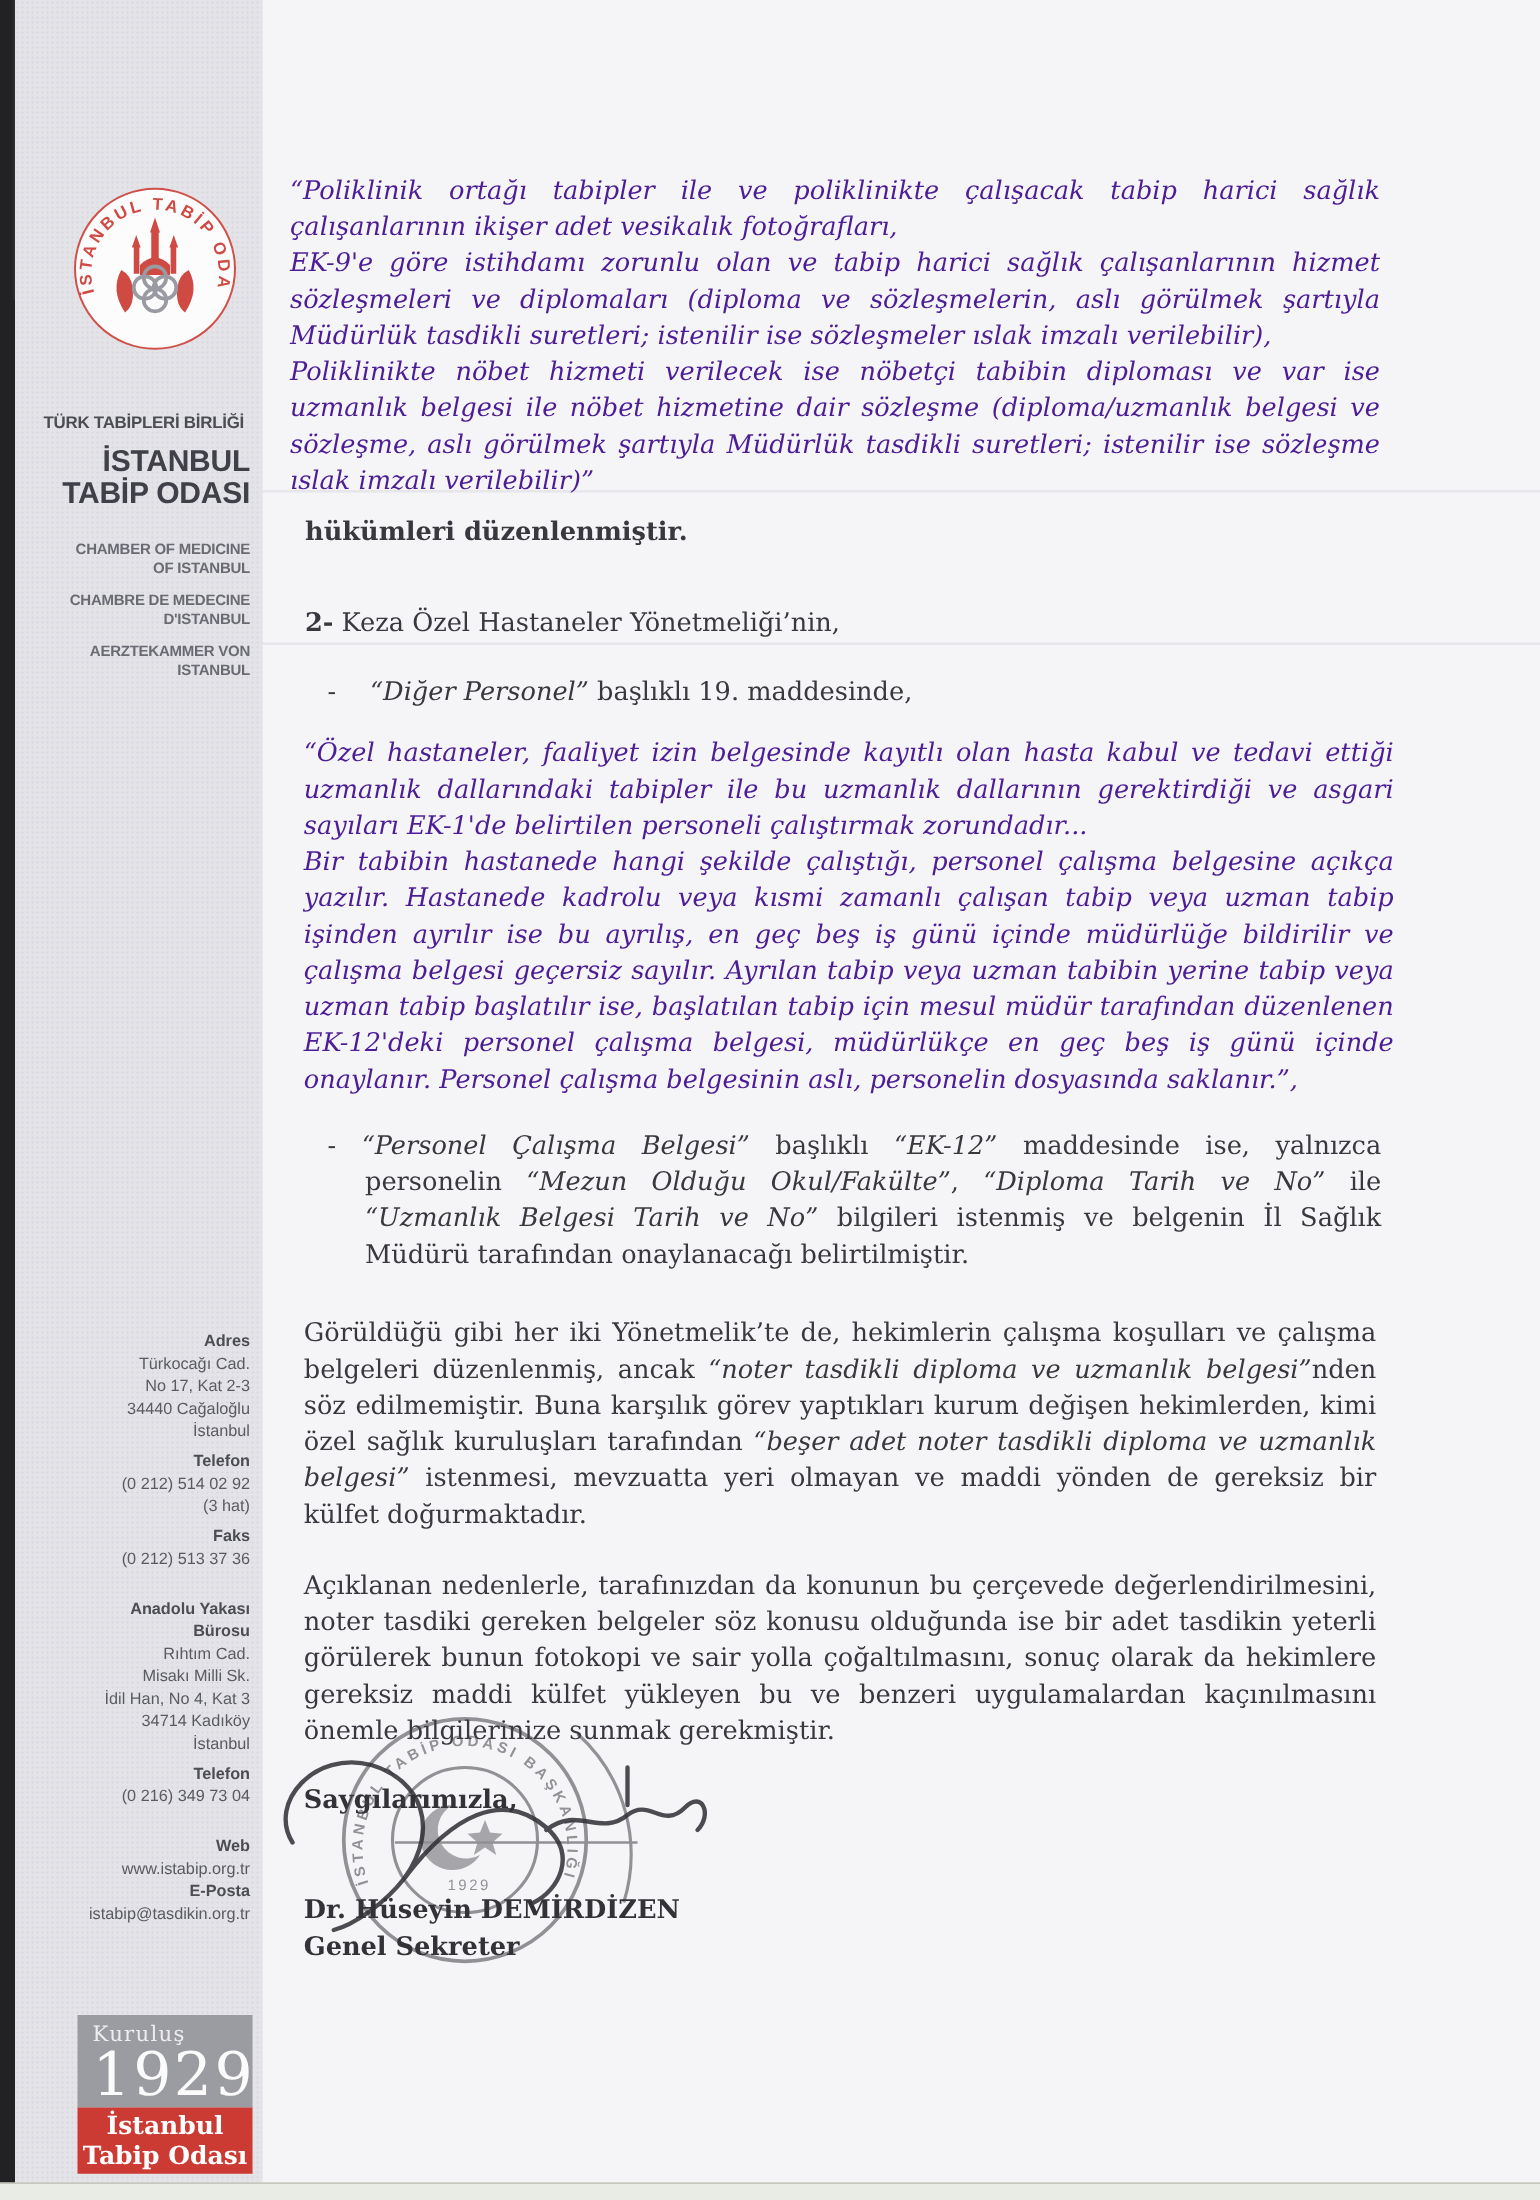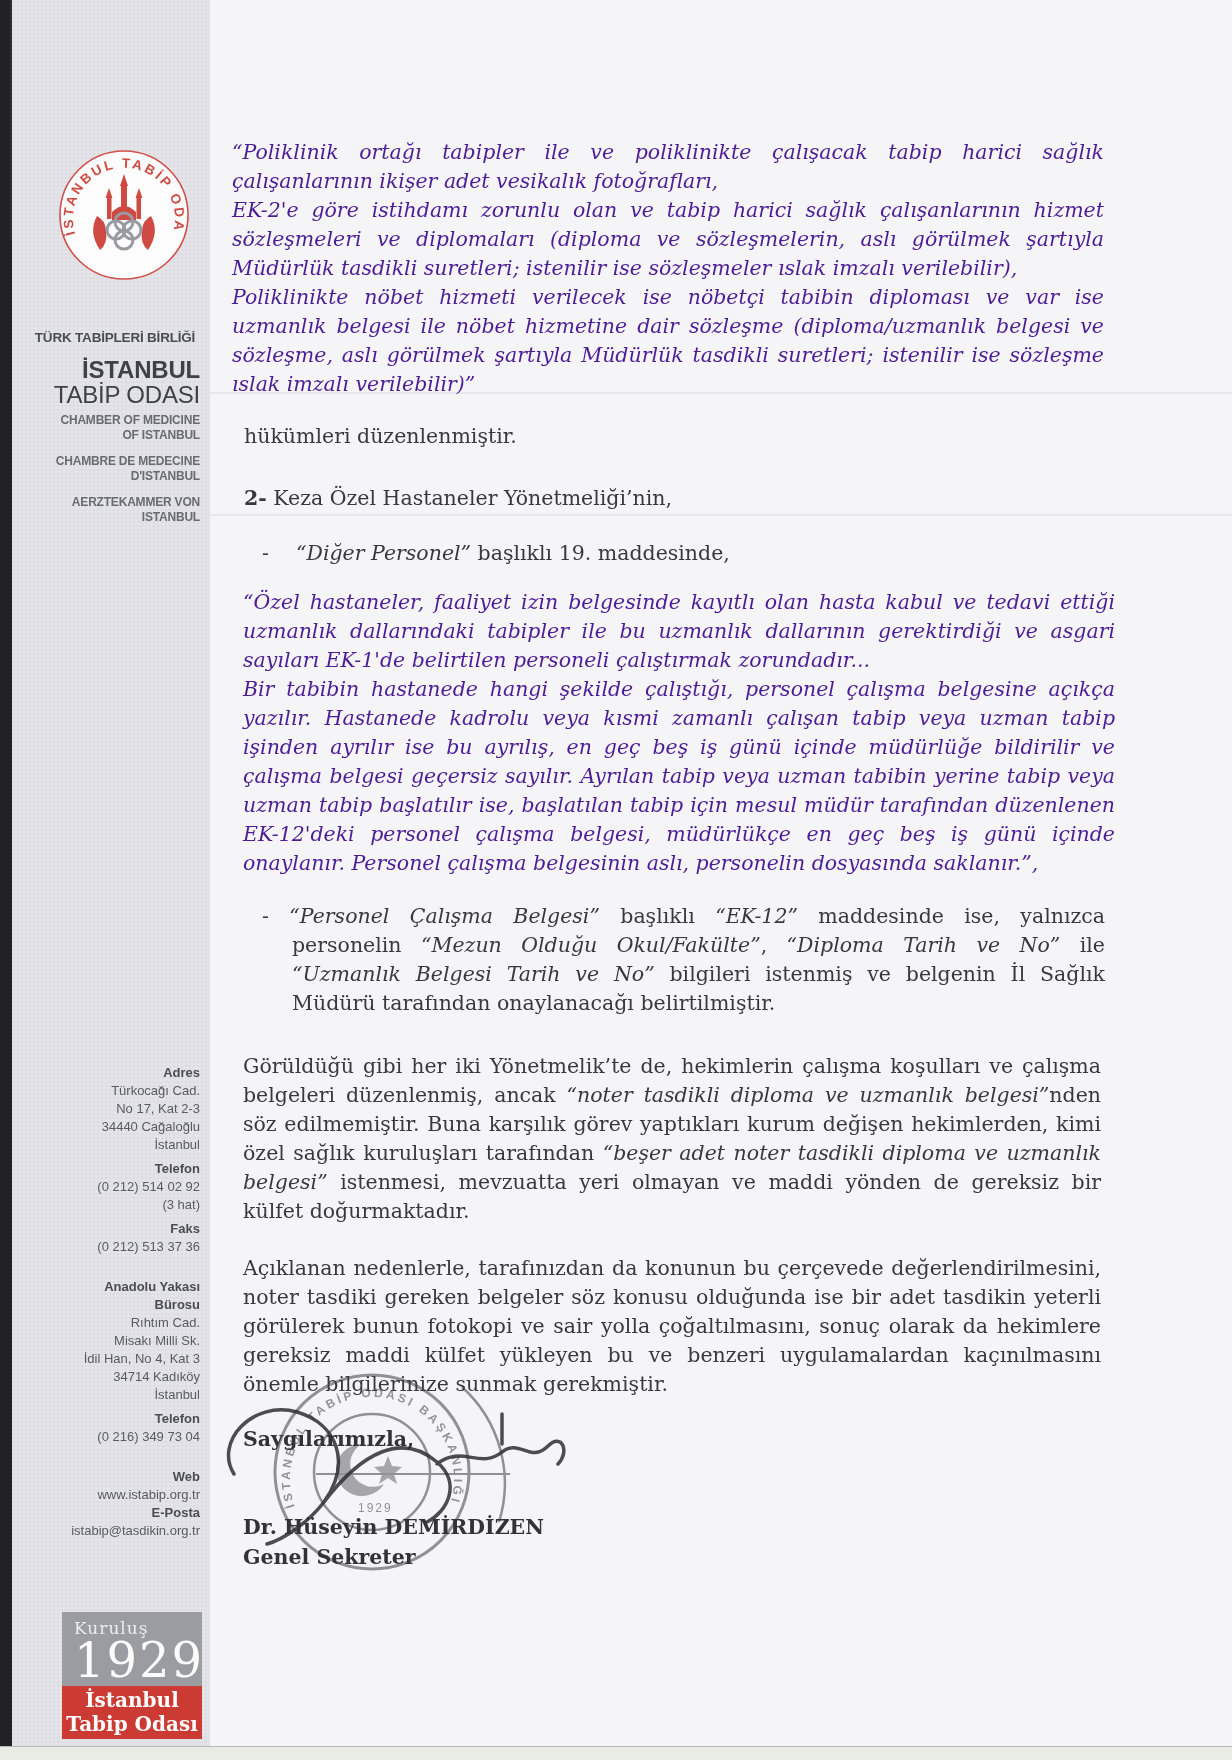--- a/index.html
+++ b/index.html
@@ -19,21 +19,21 @@
 
   
   .sidebar{position:absolute;left:12px;top:0;width:198px;height:1747px;background:#e3e3e8;
     background-image:radial-gradient(rgba(160,160,175,0.12) 1px, transparent 1px);
     background-size:4px 4px;
     font-family:"Liberation Sans", sans-serif;color:#54555b;}
   .seal{position:absolute;left:45px;top:148px;}
   .org-block{position:absolute;left:18px;top:330px;width:170px;text-align:right;letter-spacing:-0.2px;}
   .union{font-size:13.5px;font-weight:bold;color:#4c4d53;text-align:center;margin-bottom:12px;}
   .org1{font-size:24px;font-weight:bold;color:#404148;line-height:25px;}
-  .org2{font-size:24px;font-weight:normal;color:#404148;line-height:25px;margin-bottom:6px;}
+  .org2{font-size:24px;font-weight:bold;color:#404148;line-height:25px;margin-bottom:25px;}
   .lang-line{font-size:12px;font-weight:bold;color:#6a6b72;line-height:14.5px;}
   .lang-gap{height:12px;}
   .contact-block{position:absolute;left:18px;top:1058px;width:170px;text-align:right;font-size:13px;line-height:18px;color:#5a5b61;}
   .clabel{font-weight:bold;color:#4c4d53;margin-top:6px;}
   .cgap{height:16px;}
   .founding-box{position:absolute;left:50px;top:1612px;width:140px;}
   .fb-gray{background:#9b9ba2;color:#f2f2f4;padding:6px 4px 2px 12px;height:66px;}
   .fb-kurulus{font-family:"DejaVu Serif", serif;font-size:17px;letter-spacing:1px;color:#ededf0;}
   .fb-year{font-family:"DejaVu Serif", serif;font-size:48px;line-height:44px;color:#fbfbfc;letter-spacing:2px;}
   .fb-red{background:#cb3a33;color:#ffffff;font-family:"DejaVu Serif", serif;font-weight:bold;font-size:20px;text-align:center;padding:2px 0 3px 0;}
@@ -132,25 +132,25 @@
     <div class="fb-gray">
       <div class="fb-kurulus">Kuruluş</div>
       <div class="fb-year">1929</div>
     </div>
     <div class="fb-red">İstanbul Tabip Odası</div>
   </div>
 </div>
 
 <div class="block" style="left:232px;top:138px;width:872px;">
   <p class="q">“Poliklinik ortağı tabipler ile ve poliklinikte çalışacak tabip harici sağlık çalışanlarının ikişer adet vesikalık fotoğrafları,</p>
-  <p class="q">EK-2'e göre istihdamı zorunlu olan ve tabip harici sağlık çalışanlarının hizmet sözleşmeleri ve diplomaları (diploma ve sözleşmelerin, aslı görülmek şartıyla Müdürlük tasdikli suretleri; istenilir ise sözleşmeler ıslak imzalı verilebilir),</p>
+  <p class="q">EK-9'e göre istihdamı zorunlu olan ve tabip harici sağlık çalışanlarının hizmet sözleşmeleri ve diplomaları (diploma ve sözleşmelerin, aslı görülmek şartıyla Müdürlük tasdikli suretleri; istenilir ise sözleşmeler ıslak imzalı verilebilir),</p>
   <p class="q">Poliklinikte nöbet hizmeti verilecek ise nöbetçi tabibin diploması ve var ise uzmanlık belgesi ile nöbet hizmetine dair sözleşme (diploma/uzmanlık belgesi ve sözleşme, aslı görülmek şartıyla Müdürlük tasdikli suretleri; istenilir ise sözleşme ıslak imzalı verilebilir)”</p>
 </div>
 
-<div class="block" style="left:244px;top:422px;">
+<div class="block" style="left:244px;top:411px;font-weight:bold;">
   <span class="plain">hükümleri düzenlenmiştir.</span>
 </div>
 
 <div class="block bullet-line" style="left:244px;top:486px;">
   <span class="bold">2-</span><span> Keza Özel Hastaneler Yönetmeliği’nin,</span>
 </div>
 
 <div class="block bullet-line" style="left:262px;top:541px;">
   <span class="dash">-</span><span class="it">“Diğer Personel”</span><span> başlıklı 19. maddesinde,</span>
 </div>

